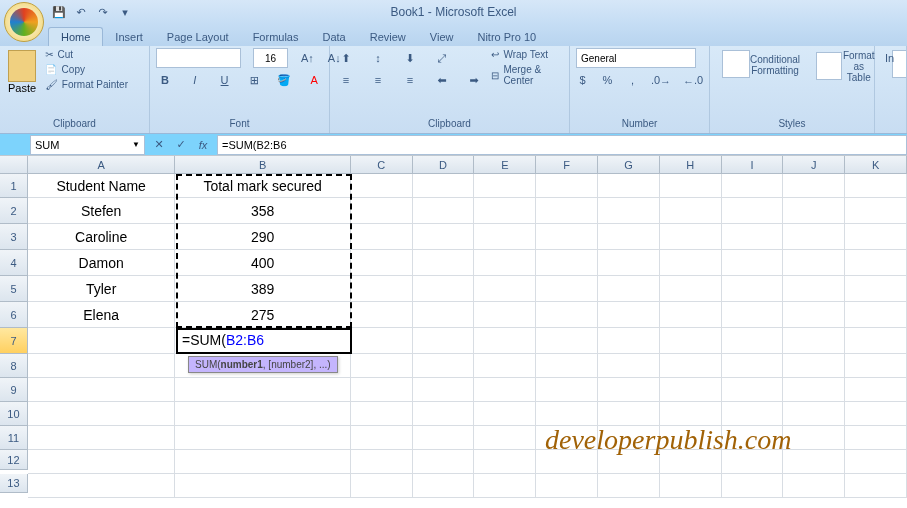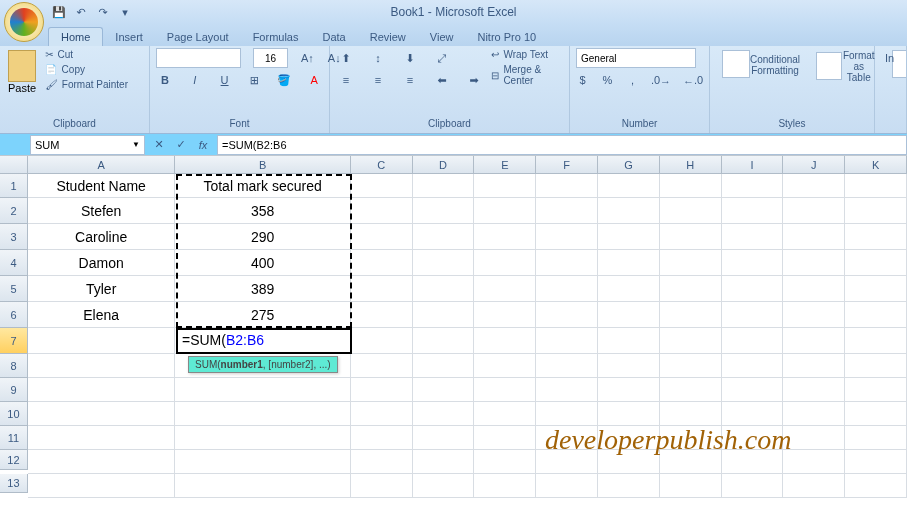--- a/index.html
+++ b/index.html
@@ -59,21 +59,21 @@
 .cell.center { justify-content: center; }
 .r-header { height: 24px; font-size: 15px; }
 .r-data { height: 26px; }
 .r-small { height: 24px; }
 
 .marching { border: 2px dashed #000; position: absolute; pointer-events: none; }
 .active-cell { border: 2px solid #000; position: absolute; pointer-events: none; background: #fff; }
 .active-cell-content { position: absolute; font-size: 14px; padding: 2px 4px; z-index: 5; }
 .formula-range { color: #0000ff; }
 
-.tooltip { position: absolute; background: #5eead4; border: 1px solid #888; padding: 2px 6px; font-size: 10px; color: #444; z-index: 20; box-shadow: 1px 1px 3px rgba(0,0,0,0.2); }
+.tooltip { position: absolute; background: #c4b5fd; border: 1px solid #888; padding: 2px 6px; font-size: 10px; color: #444; z-index: 20; box-shadow: 1px 1px 3px rgba(0,0,0,0.2); }
 .tooltip b { font-weight: bold; }
 
 .watermark { position: absolute; font-family: 'Brush Script MT', cursive; font-style: italic; font-size: 28px; color: #a16207; }
 </style>
 </head>
 <body>
 
 <div class="title-bar">
   <div class="office-btn"></div>
   <div class="qat">

